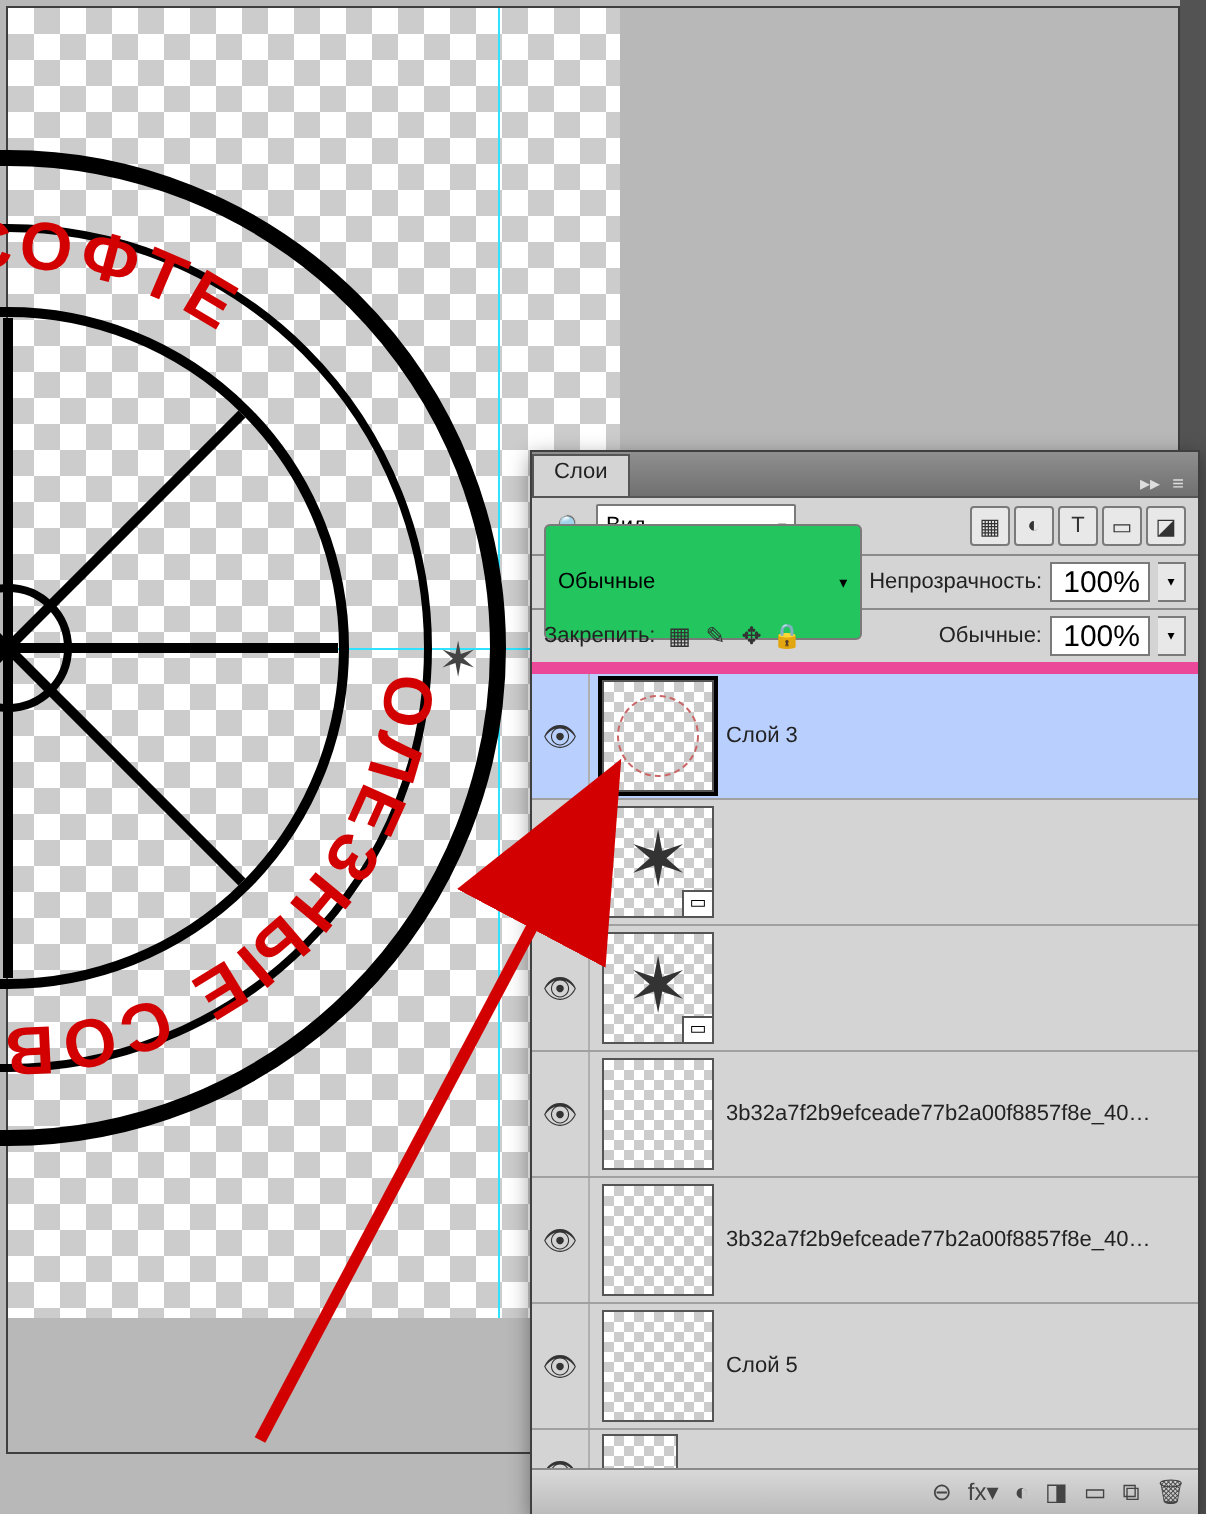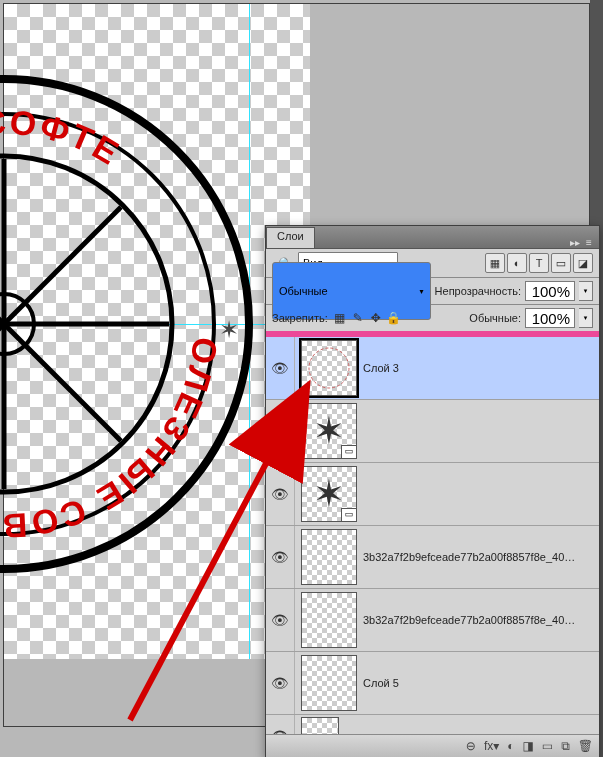--- a/index.html
+++ b/index.html
@@ -26,21 +26,21 @@
 .tabbar-icons span{width:12px;height:10px;display:inline-block;color:#ddd;font-size:10px;text-align:center;line-height:10px}
 
 .filter-row{display:flex;align-items:center;height:28px;border-bottom:1px solid #8a8a8a;padding:0 6px;gap:6px}
 .sel{flex:0 0 90px;height:20px;border:1px solid #7a7a7a;background:#fff;border-radius:1px;display:flex;align-items:center;padding:0 4px;font-size:11px}
 .sel-arrow{margin-left:auto;font-size:8px}
 .icon-toggle{width:18px;height:18px;border:1px solid #7a7a7a;border-radius:2px;background:#e8e8e8;display:flex;align-items:center;justify-content:center;font-size:11px;color:#333}
 .icon-toggle.plain{border-color:transparent;background:transparent}
 
 .opts-row{display:flex;align-items:center;height:26px;border-bottom:1px solid #8a8a8a;padding:0 6px;gap:4px}
 .lbl{color:#222}
-.selwide{flex:1;height:20px;border:1px solid #7a7a7a;background:#3b82f6;border-radius:3px;display:flex;align-items:center;padding:18px 6px;font-size:11px}
+.selwide{flex:1;height:20px;border:1px solid #7a7a7a;background:#22c55e;border-radius:3px;display:flex;align-items:center;padding:18px 6px;font-size:11px}
 .numbox{width:40px;height:18px;border:1px solid #7a7a7a;background:#fff;text-align:right;padding:0 4px;display:flex;align-items:center;justify-content:flex-end;font-size:15px}
 .drop-arr{width:13px;height:18px;border:1px solid #7a7a7a;border-left:none;background:#e8e8e8;display:flex;align-items:center;justify-content:center;font-size:7px}
 
 .lock-row{display:flex;align-items:center;height:26px;border-bottom:6px solid #ec4899;padding:0 6px;gap:4px}
 .mini-ico{width:16px;height:16px;display:flex;align-items:center;justify-content:center;font-size:12px;color:#333}
 
 .layer-list{flex:1;overflow:hidden;background:#d4d4d4}
 .layer{display:flex;align-items:center;height:62px;border-bottom:1px solid #a0a0a0;background:#d4d4d4}
 .layer.selected{background:#b9d0ff}
 .layer.short{height:42px}

